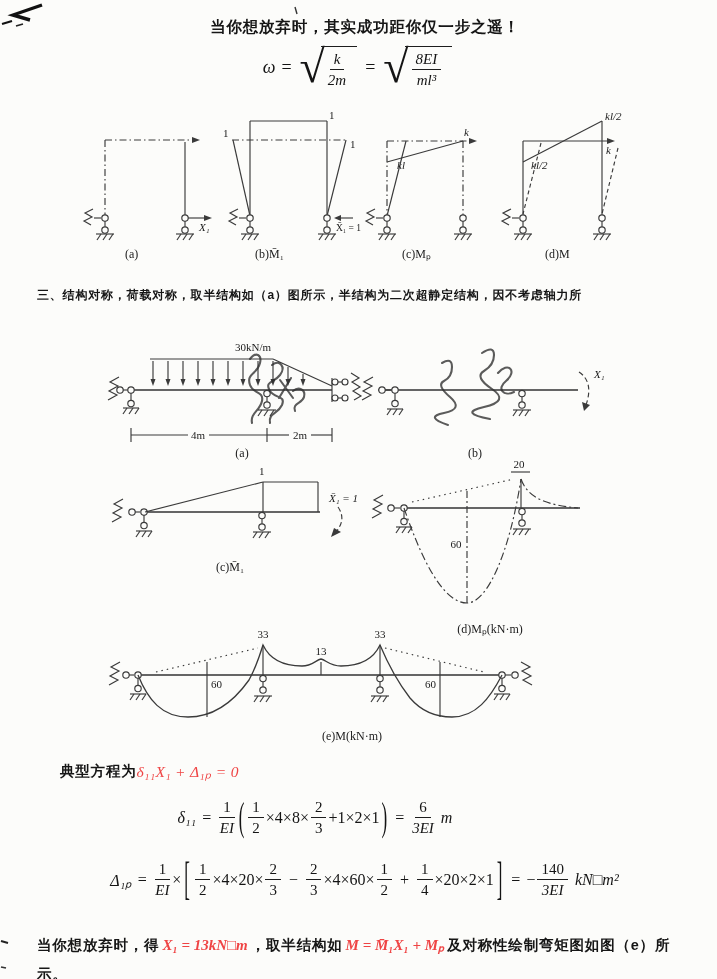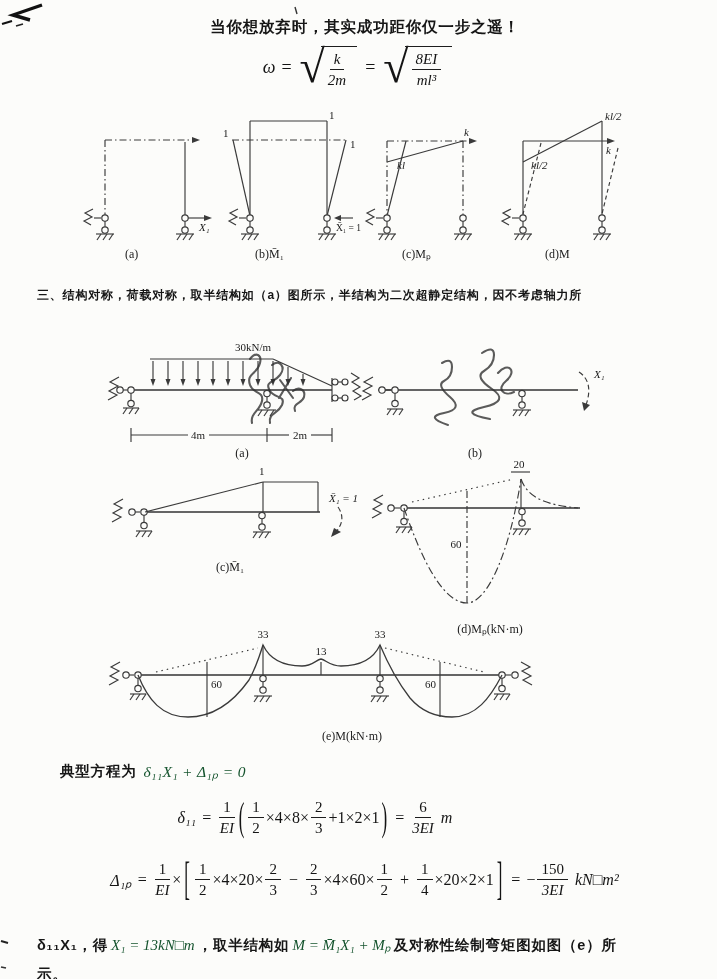--- a/index.html
+++ b/index.html
@@ -6,41 +6,41 @@
   html,body { margin:0; padding:0; background:#9a9a98; }
   .page {
     position:relative; width:717px; height:979px; margin:0 auto;
     background:#fcfcfa; overflow:hidden;
     font-family:"Liberation Sans", sans-serif; color:#1c1c1c;
   }
   .abs { position:absolute; }
   .cjk { font-weight:700; color:#161616; letter-spacing:0.8px; }
   .motto { top:17px; left:0; width:730px; text-align:center; font-size:15.5px; }
   .para { top:268px; left:37px; width:678px; font-size:12px; line-height:25px; white-space:nowrap;margin-top:15px; }
-  .math { font-family:"Liberation Serif", serif; color:#14532d; }
+  .math { font-family:"Liberation Serif", serif; color:#ef4444; }
   .it { font-style:italic; }
   .formula-row { display:flex; align-items:center; justify-content:center;
     font-family:"Liberation Serif", serif; font-size:16px; color:#141414; }
   .op { margin:0 6px; font-style:normal; }
   .frac { display:inline-flex; flex-direction:column; align-items:center; margin:0 2px; line-height:1.08; font-size:15px; }
   .frac .num { padding:0 4px 2px; border-bottom:1.4px solid #1d1d1d; }
   .frac .den { padding-top:2px; }
   .sqrt { display:inline-flex; align-items:flex-start; margin:0 2px; }
   .sqrt .rad { font-size:46px; line-height:0.92; font-style:normal; margin-right:-4px; font-weight:400; }
   .sqrt .radicand { border-top:1.7px solid #1d1d1d; padding:4px 9px 0 5px; display:inline-flex; align-items:center; }
   .bigp { display:inline-block; transform:scaleY(2.35); font-size:17px; font-style:normal; margin:0 2px; font-weight:400; }
   .bigb { display:inline-block; transform:scaleY(2.7); font-size:17px; font-style:normal; margin:0 3px; font-weight:400; }
   .omega-wrap { top:46px; left:0; width:717px; height:62px; }
   .omega-wrap .formula-row { font-size:18px; }
-  .typical { top:760px; left:60px; display:flex; align-items:center; gap:7px; font-size:14.5px; }
+  .typical { top:760px; left:60px; display:flex; align-items:center; font-size:14.5px; }
   .typical .math { font-size:15.5px; letter-spacing:0.3px; }
   .d11-wrap { top:799px; left:0; width:630px; height:60px; }
   .d1p-wrap { top:861px; left:6px; width:717px; height:66px; }
   .closing { top:931px; left:37px; width:680px; font-size:14.5px; line-height:29px; white-space:nowrap; }
-  .closing .math { font-size:15px; letter-spacing:0; padding:0 3px; font-weight:400; }
+  .closing .math { font-size:15px; letter-spacing:0; padding:0 3px; font-weight:700; }
   .unit { margin-left:5px; }
   svg.abs { overflow:visible; }
   svg text { font-family:"Liberation Serif", serif; fill:#1b1b1b; }
   .cap { font-size:12px; }
   .lbl { font-size:11px; }
   .lbl-it { font-size:11px; font-style:italic; }
   .sk { stroke:#3a3a3a; stroke-width:1.15; fill:none; }
   .skb { stroke:#333; stroke-width:1.4; fill:none; }
   .pin { stroke:#3a3a3a; stroke-width:1.15; fill:#fcfcfa; }
   .scr { stroke:#2e2e2e; stroke-width:2.1; fill:none; opacity:0.78; stroke-linecap:round; }
@@ -561,29 +561,29 @@
       <span class="op">+</span>
       <span class="frac">
           <span class="num">1</span>
           <span class="den">4</span>
         </span>
       <span>×20×2×1</span>
       <span class="bigb">]</span>
       <span class="op">=</span>
       <span>−</span>
       <span class="frac">
-          <span class="num">150</span>
+          <span class="num">140</span>
           <span class="den it">3EI</span>
         </span>
       <span class="it unit">kN□m²</span>
     </div>
   </div>
 
   <div class="abs cjk closing">
     <div>
-      <span>δ₁₁X₁，得</span><span class="math it">X₁ = 13kN□m</span><span>，取半结构如</span><span class="math it">M = M̄₁X₁ + Mₚ</span><span>及对称性绘制弯矩图如图（e）所</span>
+      <span>当你想放弃时，得</span><span class="math it">X₁ = 13kN□m</span><span>，取半结构如</span><span class="math it">M = M̄₁X₁ + Mₚ</span><span>及对称性绘制弯矩图如图（e）所</span>
     </div>
     <div>
       <span>示。</span>
     </div>
   </div>
 
 </div>
 
 </body></html>

